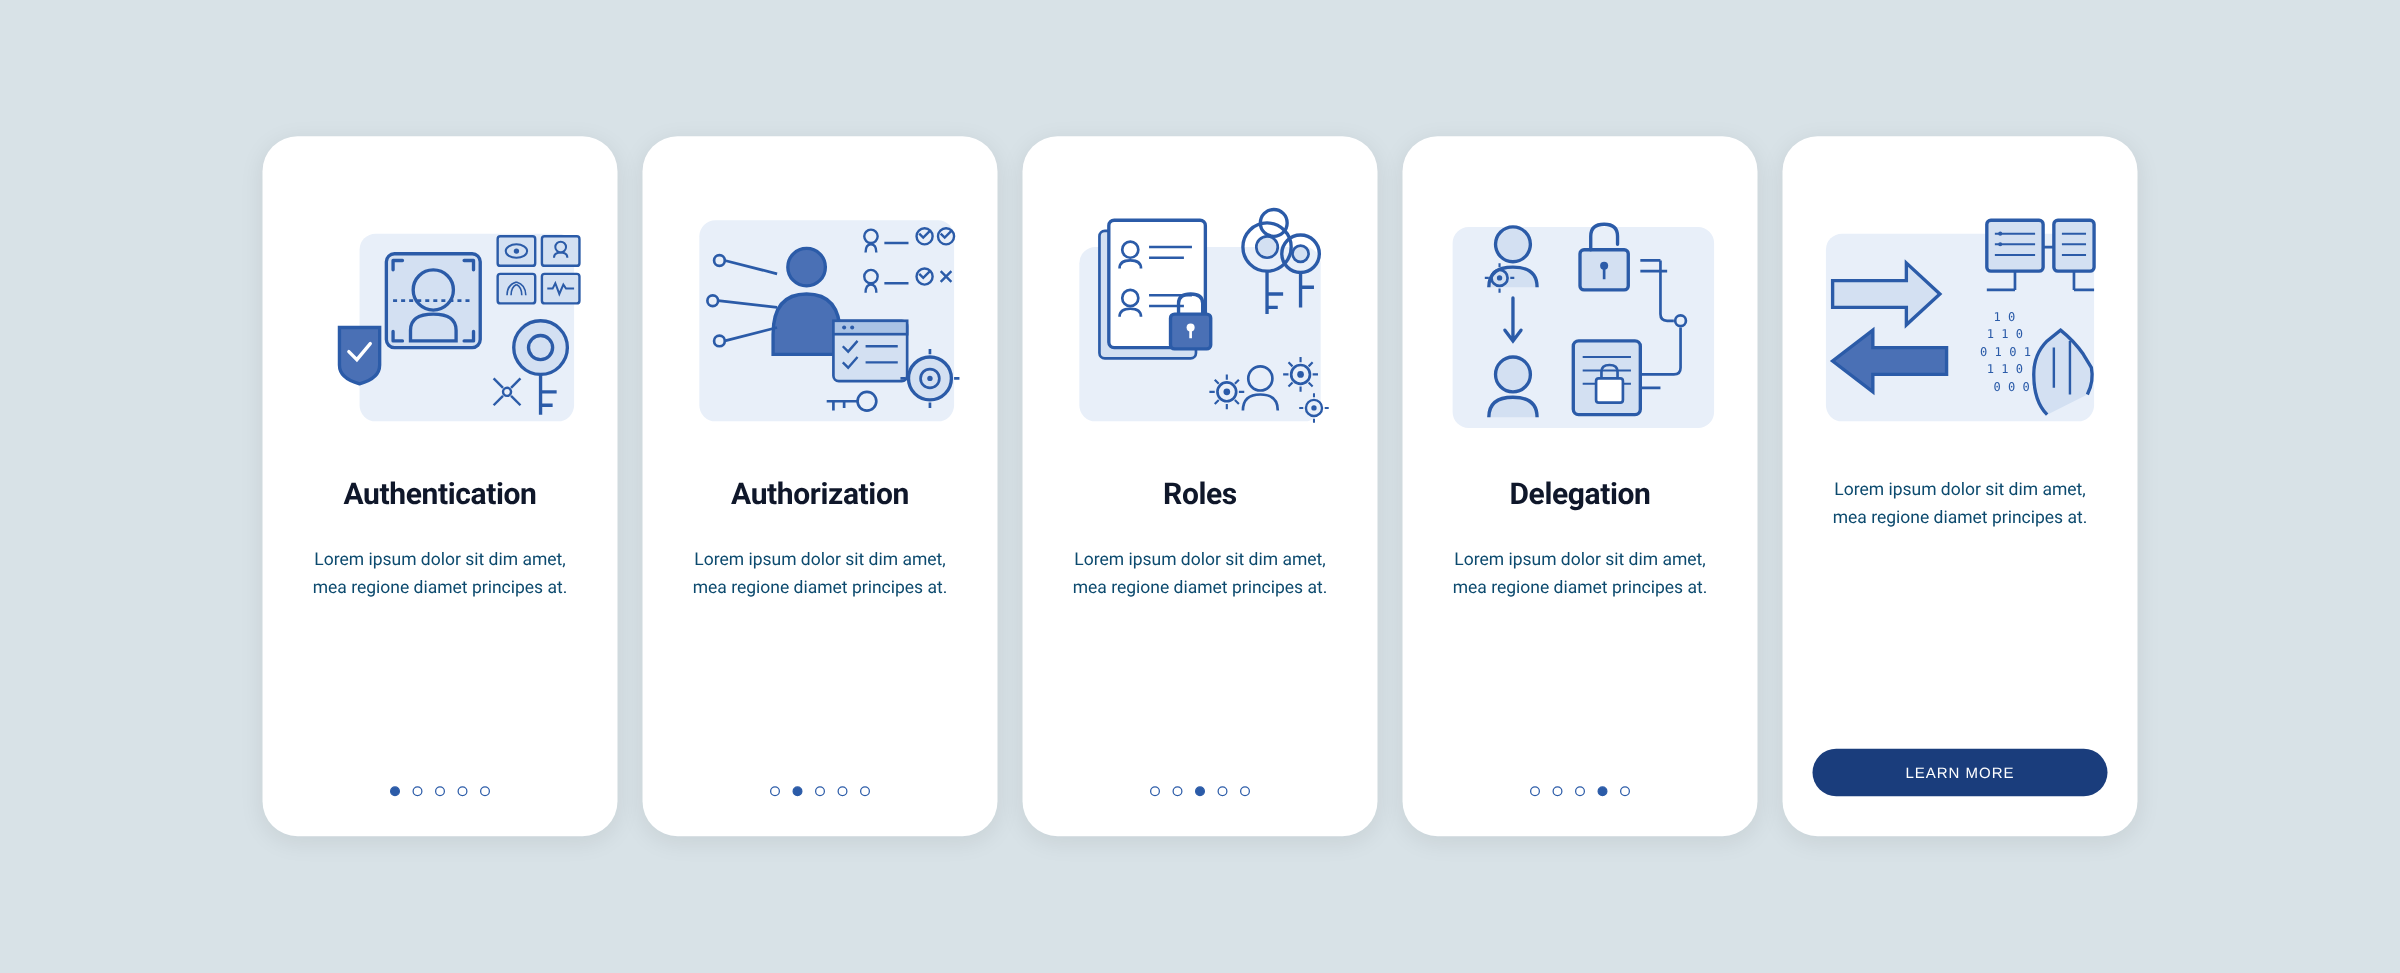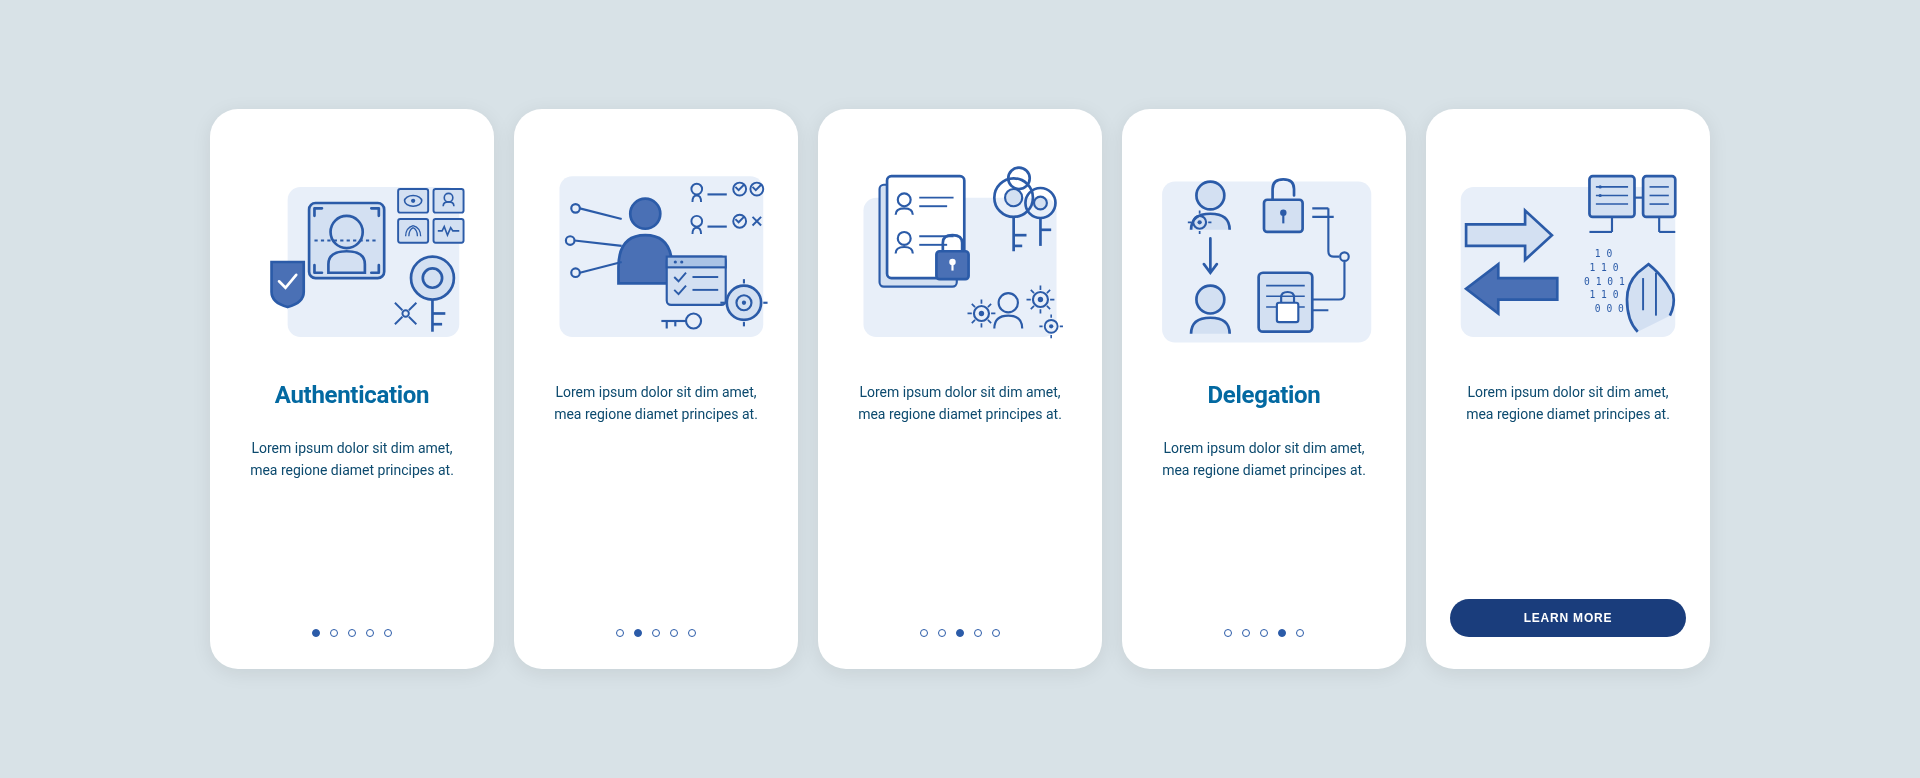--- a/index.html
+++ b/index.html
@@ -1,26 +1,26 @@
 <!DOCTYPE html>
 <html><head>
 <meta charset="utf-8">
 <style>
 *{margin:0;padding:0;box-sizing:border-box}
 body{background:#d8e2e7;font-family:-apple-system,BlinkMacSystemFont,"Segoe UI",Roboto,sans-serif;padding:30px;display:flex;justify-content:center;align-items:center;min-height:778px}
 .screens{display:flex;gap:20px;justify-content:center}
 .screen{width:284px;height:560px;background:#fff;border-radius:28px;box-shadow:0 4px 20px rgba(0,0,0,0.08);padding:32px 24px;text-align:center;display:flex;flex-direction:column;position:relative}
 .illustration{height:220px;display:flex;align-items:center;justify-content:center;margin-bottom:20px}
 .illustration svg{max-width:100%;max-height:100%}
-.title{font-size:24px;font-weight:700;color:#0369a1;margin-bottom:28px;letter-spacing:-0.3px}
+.title{font-size:24px;font-weight:700;color:#0f172a;margin-bottom:28px;letter-spacing:-0.3px}
 .desc{font-size:14px;color:#0c4a6e;line-height:1.6;padding:0 8px}
 .dots{display:flex;gap:10px;justify-content:center;margin-top:auto;padding-top:20px}
 .dot{width:8px;height:8px;border:1.5px solid #2b5ba8;border-radius:50%;background:#fff}
 .dot.active{background:#2b5ba8}
-.learn-btn{background:#1a3d7c;color:#fff;font-size:12px;font-weight:700;letter-spacing:0.8px;padding:12px 24px;border:none;border-radius:22px;margin-top:auto;cursor:pointer}
+.learn-btn{background:#1a3d7c;color:#fff;font-size:12px;font-weight:400;letter-spacing:0.8px;padding:12px 24px;border:none;border-radius:22px;margin-top:auto;cursor:pointer}
 </style>
 </head>
 <body>
 
 <div class="screens">
 
   <div class="screen">
     <div class="illustration">
       <svg viewBox="0 0 220 200">
         <rect x="50" y="40" width="160" height="140" rx="12" fill="#e8eff9"></rect>
@@ -103,20 +103,21 @@
         <line x1="192" y1="130" x2="192" y2="126" stroke="#2b5ba8" stroke-width="2"></line>
         <line x1="192" y1="166" x2="192" y2="170" stroke="#2b5ba8" stroke-width="2"></line>
         <line x1="174" y1="148" x2="170" y2="148" stroke="#2b5ba8" stroke-width="2"></line>
         <line x1="210" y1="148" x2="214" y2="148" stroke="#2b5ba8" stroke-width="2"></line>
         <circle cx="145" cy="165" r="7" fill="none" stroke="#2b5ba8" stroke-width="2"></circle>
         <line x1="138" y1="165" x2="115" y2="165" stroke="#2b5ba8" stroke-width="2"></line>
         <line x1="120" y1="165" x2="120" y2="172" stroke="#2b5ba8" stroke-width="2"></line>
         <line x1="128" y1="165" x2="128" y2="170" stroke="#2b5ba8" stroke-width="2"></line>
       </svg>
     </div>
+    <h2 class="title">Authorization</h2>
     <p class="desc">Lorem ipsum dolor sit dim amet, mea regione diamet principes at.</p>
     <div class="dots">
       <span class="dot"></span>
       <span class="dot active"></span>
       <span class="dot"></span>
       <span class="dot"></span>
       <span class="dot"></span>
     </div>
   </div>
 
@@ -154,20 +155,21 @@
         <circle cx="130" cy="158" r="2.5" fill="#2b5ba8"></circle>
         <path d="M130 149 L130 145 M130 167 L130 171 M121 158 L117 158 M139 158 L143 158 M124 152 L121 149 M136 152 L139 149 M124 164 L121 167 M136 164 L139 167" stroke="#2b5ba8" stroke-width="1.6"></path>
         <circle cx="185" cy="145" r="7" fill="none" stroke="#2b5ba8" stroke-width="2"></circle>
         <circle cx="185" cy="145" r="2.5" fill="#2b5ba8"></circle>
         <path d="M185 136 L185 132 M185 154 L185 158 M176 145 L172 145 M194 145 L198 145 M179 139 L176 136 M191 139 L194 136 M179 151 L176 154 M191 151 L194 154" stroke="#2b5ba8" stroke-width="1.6"></path>
         <circle cx="195" cy="170" r="6" fill="none" stroke="#2b5ba8" stroke-width="1.8"></circle>
         <circle cx="195" cy="170" r="2" fill="#2b5ba8"></circle>
         <path d="M195 162 L195 159 M195 178 L195 181 M187 170 L184 170 M203 170 L206 170" stroke="#2b5ba8" stroke-width="1.5"></path>
       </svg>
     </div>
+    <h2 class="title">Roles</h2>
     <p class="desc">Lorem ipsum dolor sit dim amet, mea regione diamet principes at.</p>
     <div class="dots">
       <span class="dot"></span>
       <span class="dot"></span>
       <span class="dot active"></span>
       <span class="dot"></span>
       <span class="dot"></span>
     </div>
   </div>
 

